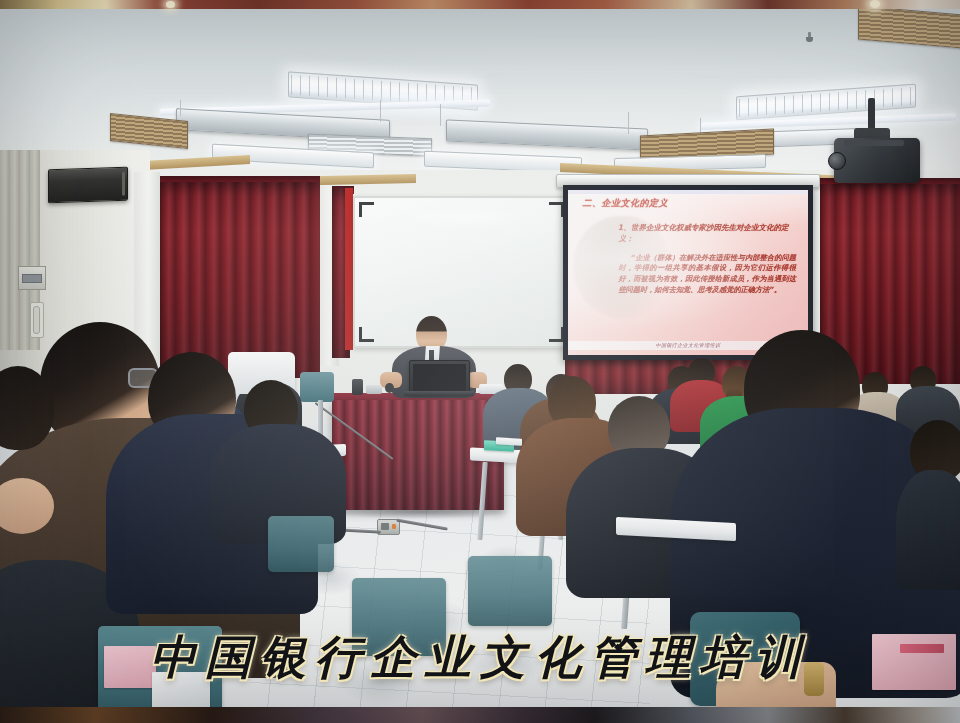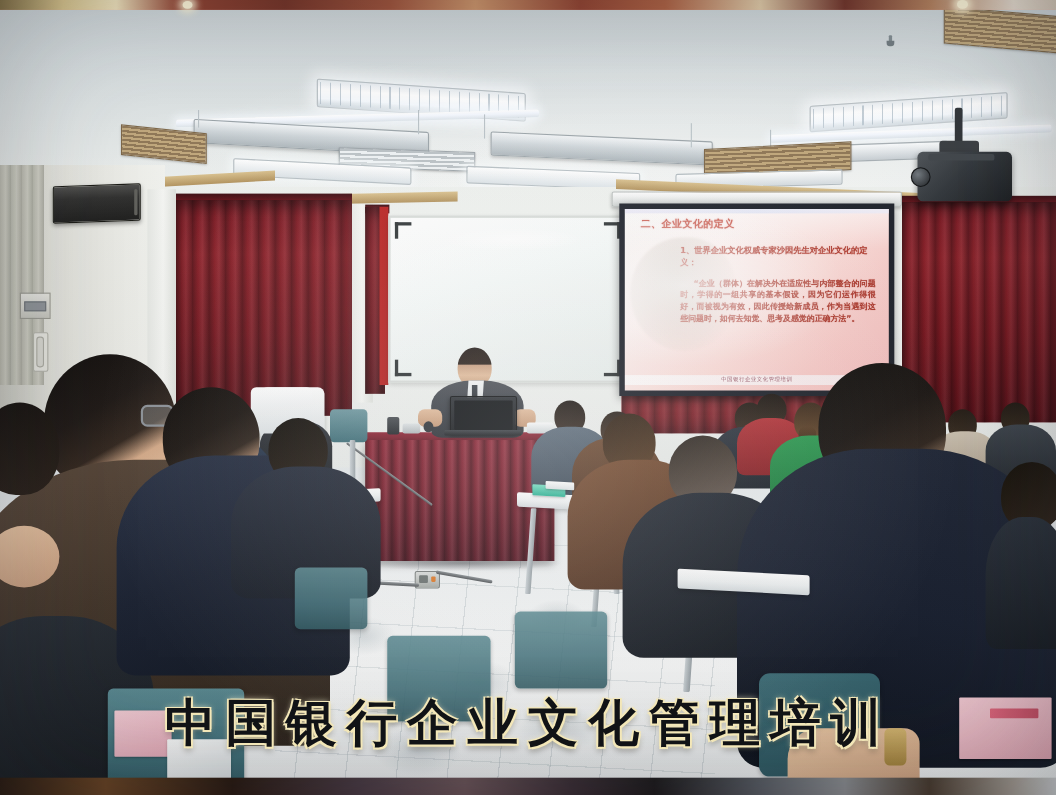--- a/index.html
+++ b/index.html
@@ -2,20 +2,21 @@
 <html lang="zh"><head>
 <meta charset="utf-8">
 <title>中国银行企业文化管理培训</title>
 <style>
   html,body{margin:0;padding:0;background:#000;}
   body{font-family:"DejaVu Sans","Liberation Sans",sans-serif;}
 
   #photo{
     position:relative;width:960px;height:723px;overflow:hidden;
     background:#fca5a5;
+    font-style:italic;
   }
 
   
   .top-band{
     position:absolute;left:0;top:0;width:960px;height:9px;
     background:linear-gradient(90deg,#7e6a3c 0%,#d9c489 6%,#f1e4bb 11%,#8d3a28 17%,
       #6f2a1d 27%,#9a4b32 37%,#c98f63 45%,#8c3a27 55%,#aa5a3a 63%,
       #e0c9a4 72%,#6b2b20 80%,#b07a55 88%,#e8ddcf 96%,#d4c6b4 100%);
     z-index:6;
   }

